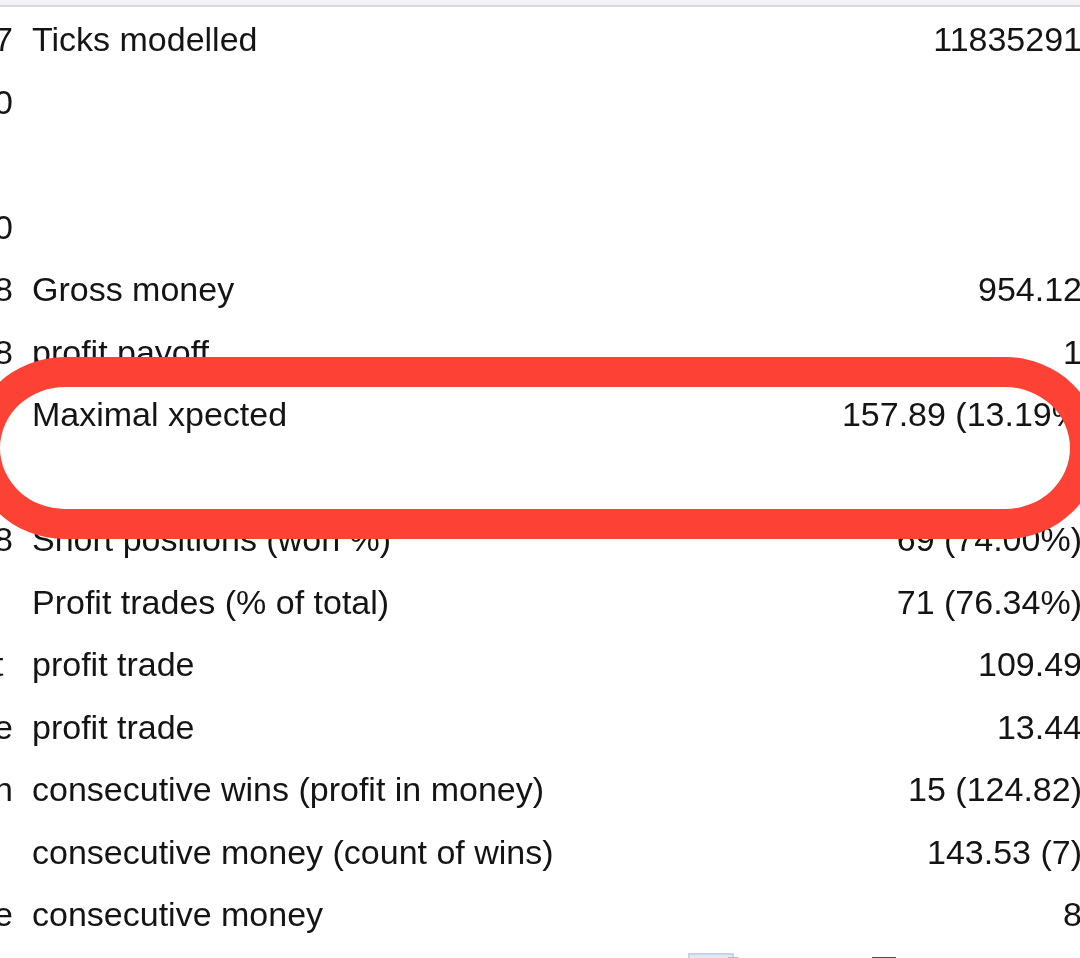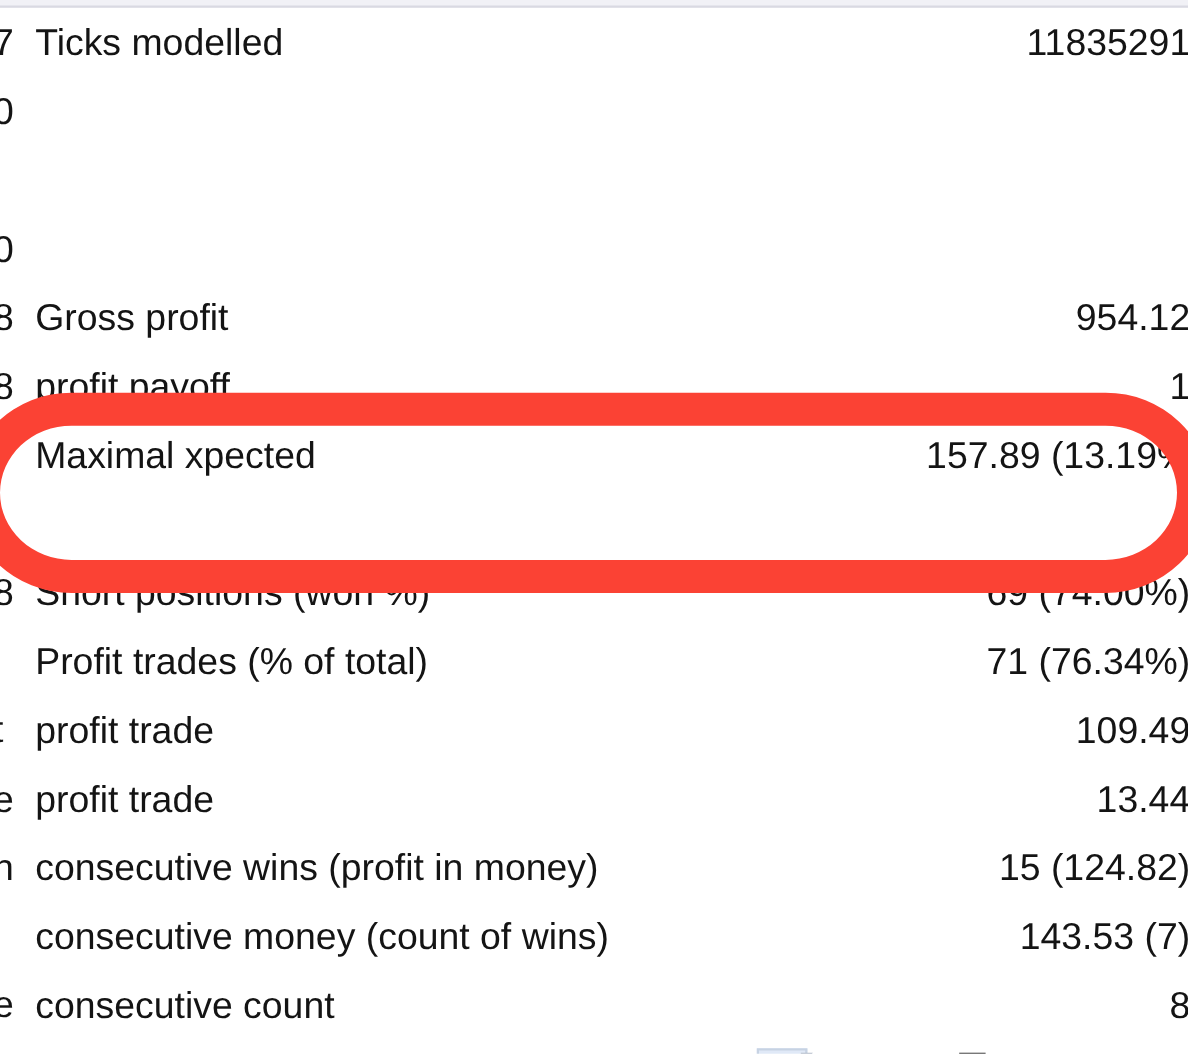--- a/index.html
+++ b/index.html
@@ -162,21 +162,21 @@
       </tr>
 
       <tr class="row-blank">
         <td class="cell-gutter">0</td>
         <td class="cell-label"></td>
         <td class="cell-value"></td>
       </tr>
 
       <tr>
         <td class="cell-gutter">8</td>
-        <td class="cell-label">Gross profit</td>
+        <td class="cell-label">Gross money</td>
         <td class="cell-value">954.12</td>
       </tr>
 
       <tr>
         <td class="cell-gutter">8</td>
         <td class="cell-label">profit payoff</td>
         <td class="cell-value">1</td>
       </tr>
 
       <tr>
@@ -222,21 +222,21 @@
       </tr>
 
       <tr>
         <td class="cell-gutter">l</td>
         <td class="cell-label">consecutive money (count of wins)</td>
         <td class="cell-value">143.53 (7)</td>
       </tr>
 
       <tr>
         <td class="cell-gutter">e</td>
-        <td class="cell-label">consecutive count</td>
+        <td class="cell-label">consecutive money</td>
         <td class="cell-value">8</td>
       </tr>
 
     </tbody>
   </table>
 
   <div class="highlight-oval"></div>
 
   <div class="bottom-artifact"></div>
 

